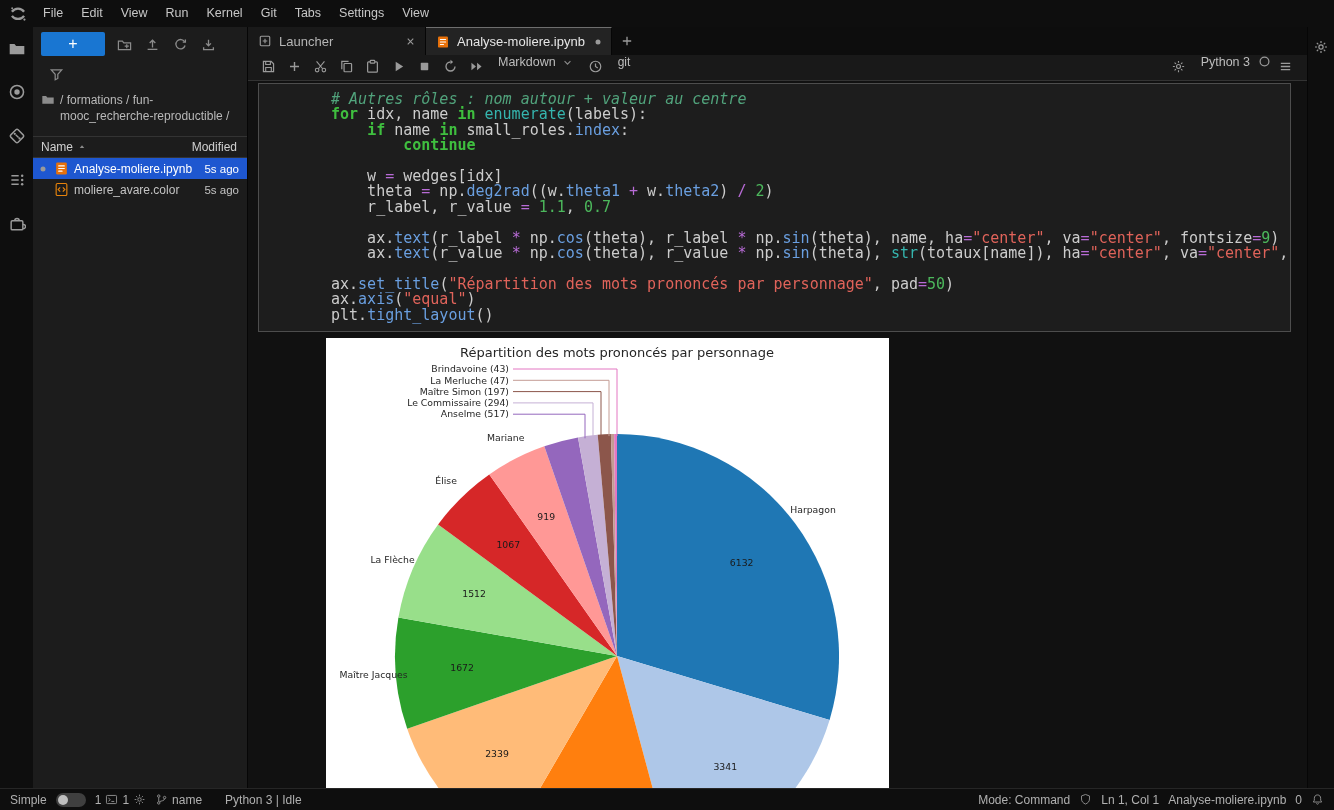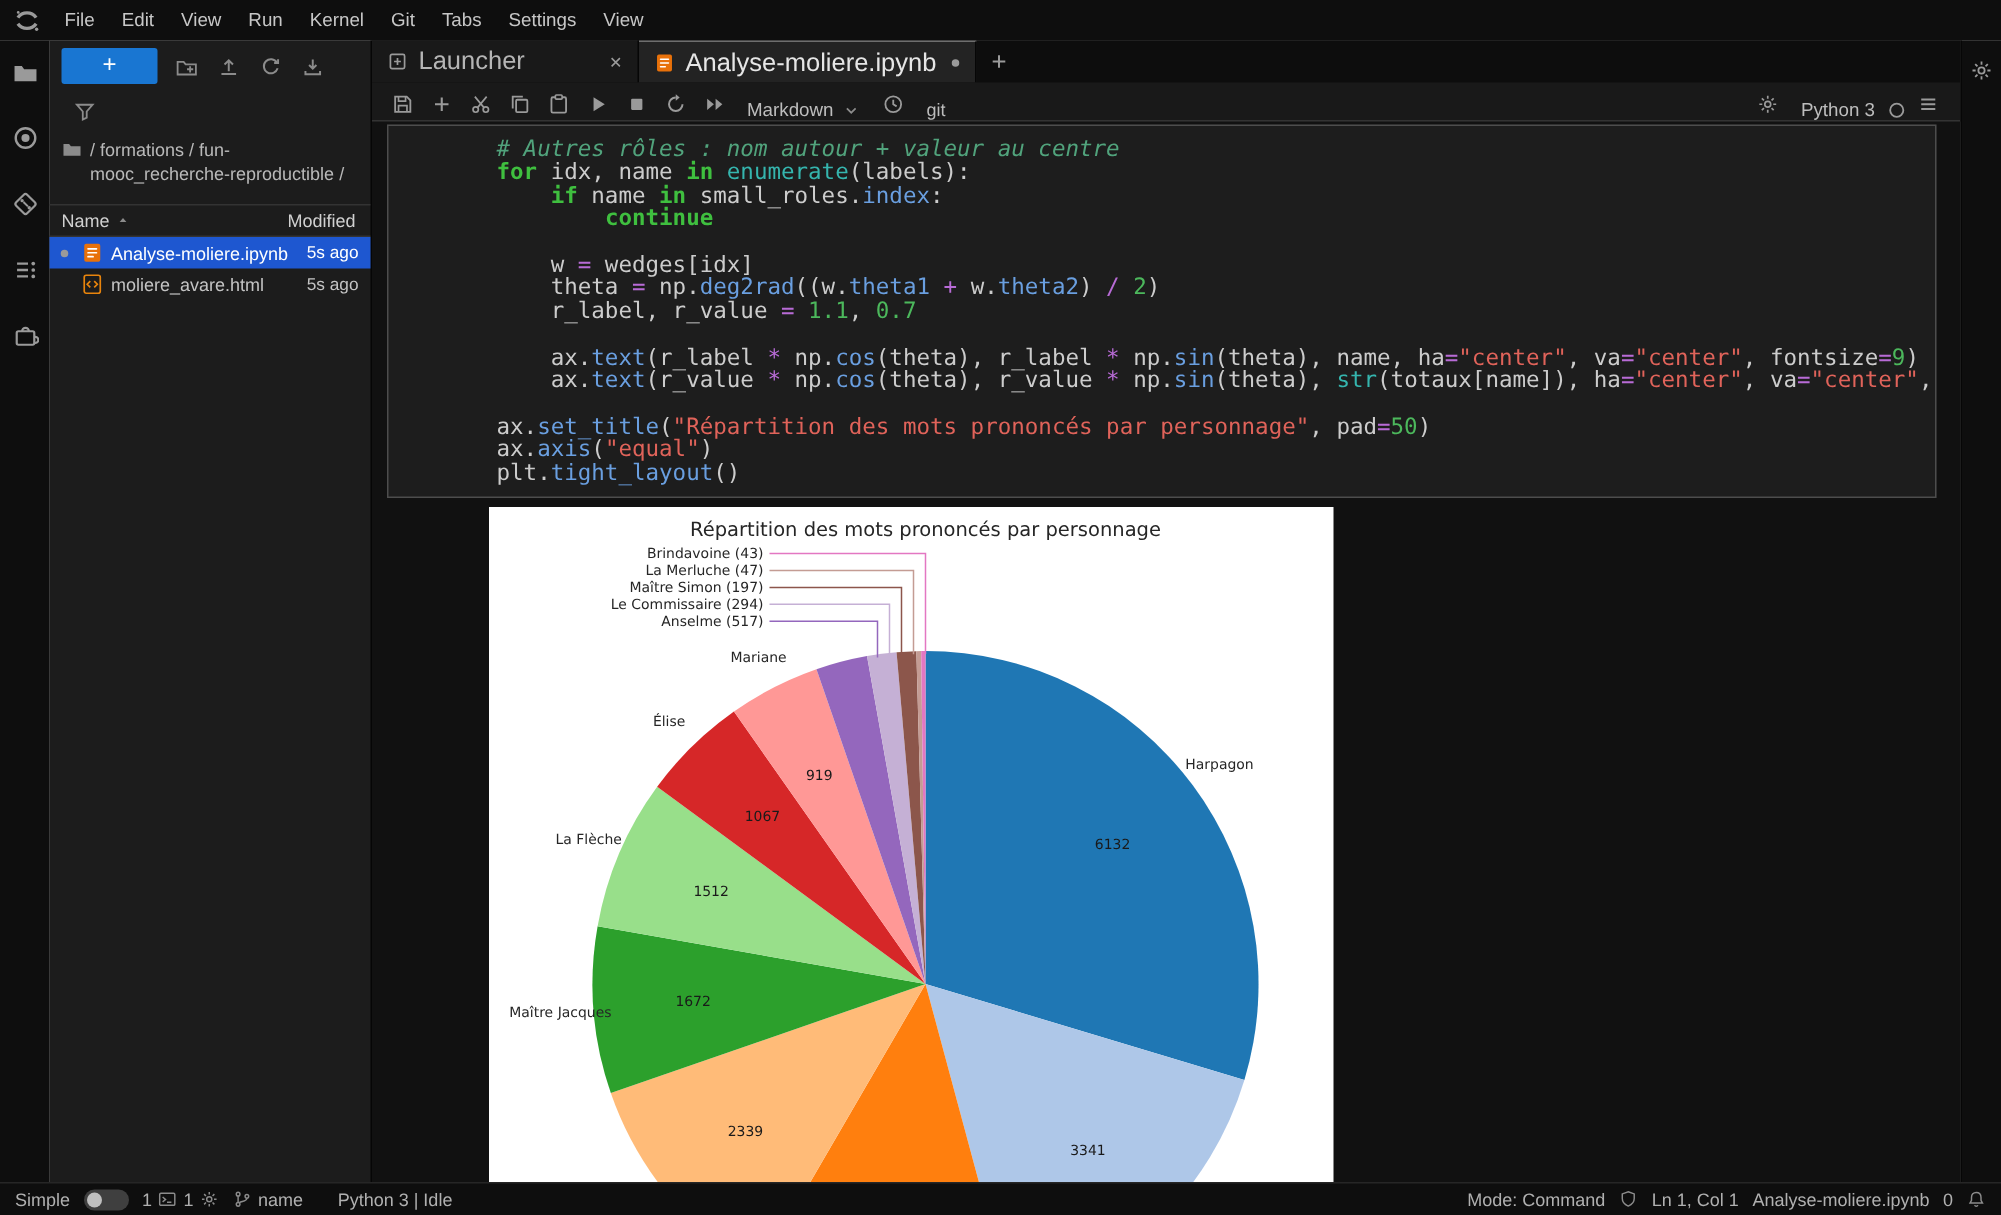--- a/index.html
+++ b/index.html
@@ -30,28 +30,28 @@
 .flist{list-style:none}
 .frow{height:21px;display:flex;align-items:center;padding:0 8px 0 4px;color:#c3c3c3;gap:5px}
 .frow.sel{background:#1e57d0;color:#fff}
 .dotslot{width:12px;display:flex;justify-content:center;color:#e8e8e8}
 .fname{flex:1;white-space:nowrap;overflow:hidden;text-overflow:ellipsis}
 .ftime{font-size:11.5px}
 
 .workspace{flex:1;min-width:0;display:flex;flex-direction:column;background:#111}
 .tabbar{height:28px;flex:0 0 28px;background:#0d0d0d;display:flex;align-items:stretch}
 #tabs{display:flex}
-.tab{min-width:178px;display:flex;align-items:center;justify-content:space-between;padding:0 8px 0 10px;background:#191919;color:#b5b5b5;font-size:17px;border-right:1px solid #060606;gap:8px}
+.tab{min-width:178px;display:flex;align-items:center;justify-content:space-between;padding:0 8px 0 10px;background:#191919;color:#b5b5b5;font-size:13px;border-right:1px solid #060606;gap:8px}
 .tab.active{background:#232323;color:#e6e6e6;border-top:1px solid #6e6e6e}
 .tabl{display:flex;align-items:center;gap:7px;min-width:0}
 .tlabel{white-space:nowrap}
 .tclose{color:#9a9a9a;display:flex}
 .addtab{width:30px;display:flex;align-items:center;justify-content:center;color:#9a9a9a}
 
-.nbtoolbar{height:26px;flex:0 0 26px;background:#191919;border-bottom:1px solid #333;display:flex;align-items:flex-end;padding:0 10px 0 8px;gap:2px;font-size:12.5px}
+.nbtoolbar{height:26px;flex:0 0 26px;background:#191919;border-bottom:1px solid #333;display:flex;align-items:flex-start;padding:0 10px 0 8px;gap:2px;font-size:12.5px}
 #tb-left{display:flex;gap:2px}
 .nbtoolbar .tbtn{width:24px;height:22px;color:#a8a8a8}
 .celltype{display:flex;align-items:center;gap:5px;margin:0 8px;color:#bdbdbd;cursor:default}
 .gitlabel{margin-left:8px;color:#bdbdbd;font-size:12px}
 .spacer{flex:1}
 .kernelname{color:#bdbdbd;margin:0 6px 0 8px;white-space:nowrap}
 
 .content{flex:1;min-height:0;overflow:hidden;padding:2px 16px 0 10px;display:flex;flex-direction:column}
 .cell{display:flex;border:1px solid #4d4d4d;background:#1d1d1d}
 .gutter{flex:0 0 64px}
@@ -245,21 +245,21 @@
             <span class="ftime">5s ago</span>
           </li>
           <li class="frow">
             <span class="dotslot"></span>
             <span class="ic s15">
               <svg viewBox="0 0 16 16" aria-hidden="true">
                 <rect x="2.3" y="1.6" width="11.4" height="12.8" rx="1.4" fill="none" stroke="#e8840c" stroke-width="1.2"></rect>
                 <path d="M6.6 5.8 4.4 8l2.2 2.2M9.4 5.8 11.6 8l-2.2 2.2" fill="none" stroke="#e8840c" stroke-width="1.2"></path>
               </svg>
             </span>
-            <span class="fname">moliere_avare.html</span>
+            <span class="fname">moliere_avare.color</span>
             <span class="ftime">5s ago</span>
           </li>
         </ul>
     </aside>
 
     <main class="workspace">
       <div class="tabbar">
         <div id="tabs">
             <span class="tab">
               <span class="tabl">

